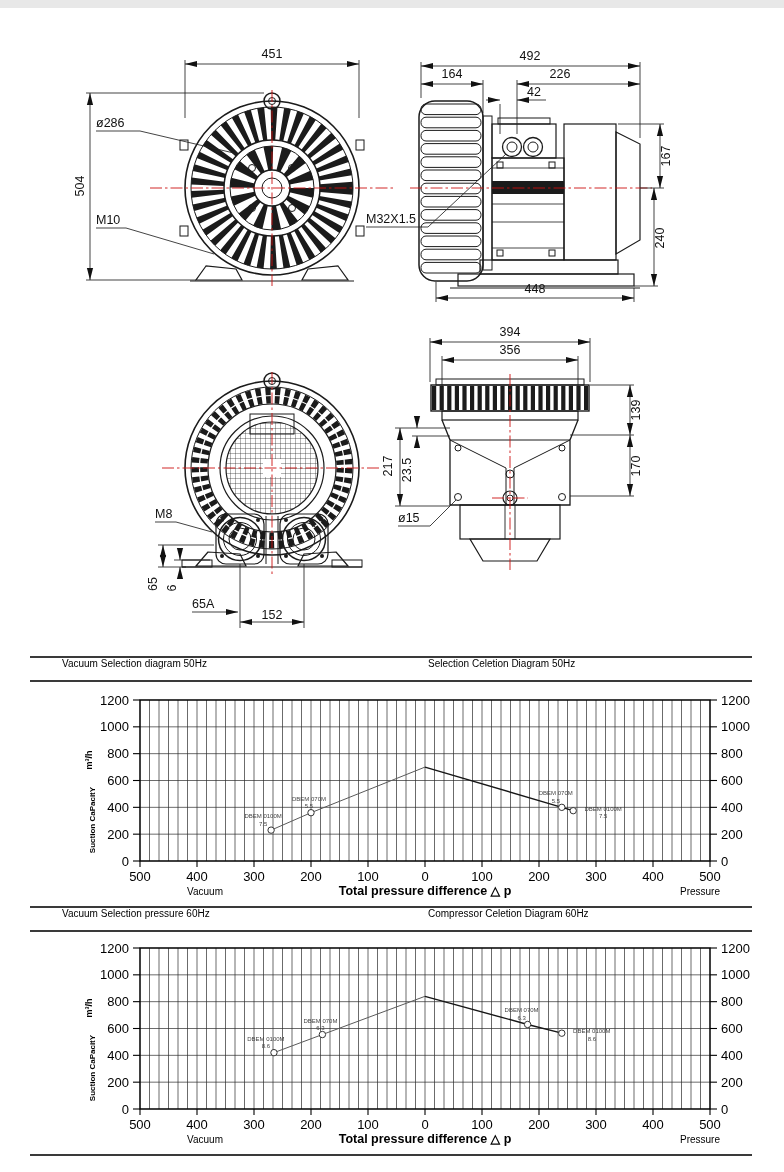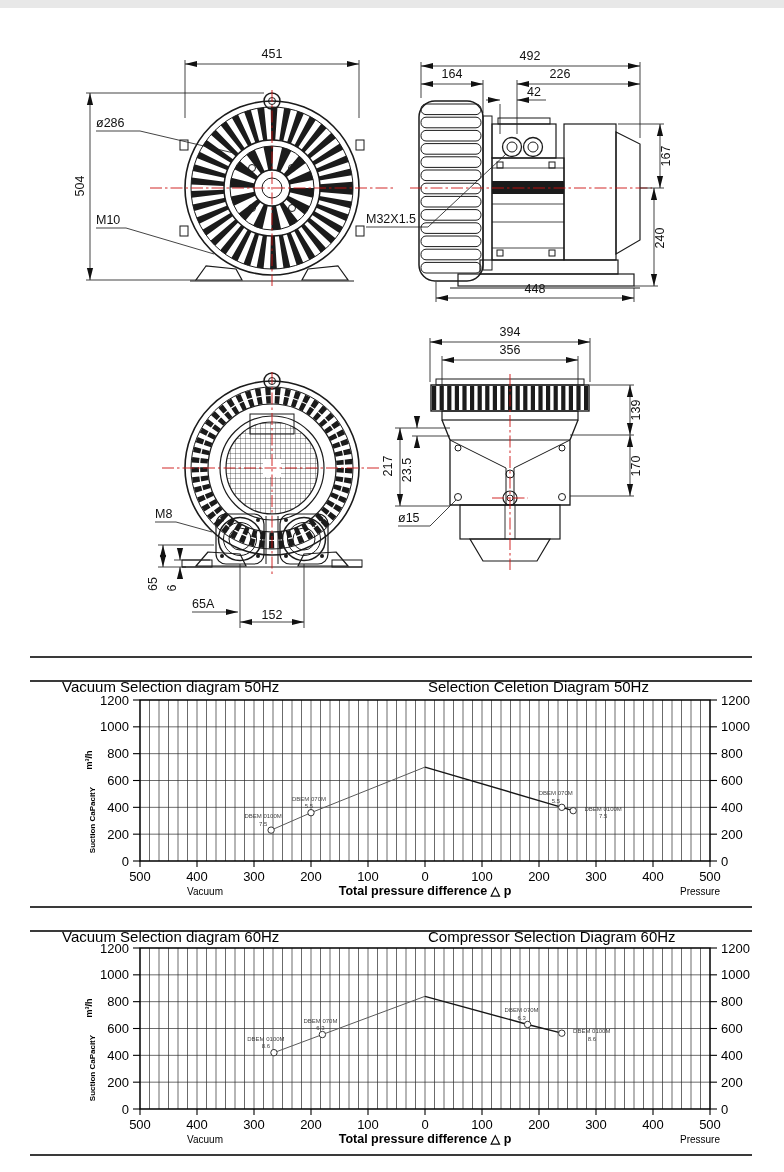--- a/index.html
+++ b/index.html
@@ -7,21 +7,21 @@
         font-family:"Liberation Sans",sans-serif;margin:8px auto;}
   .abs{position:absolute;}
   
   .o{fill:none;stroke:#1b1b1b;}
   .cl{fill:none;stroke:#cc1111;stroke-width:0.9;stroke-dasharray:12 3 2.5 3;}
   .dim{fill:none;stroke:#222;stroke-width:0.85;}
   .dt{font:12.5px "Liberation Sans",sans-serif;fill:#111;}
   
   .hdr{position:absolute;left:30px;width:722px;height:22px;
        border-top:2px solid #3a3a3a;border-bottom:2px solid #3a3a3a;background:#fff;}
-  .hdr .t{position:absolute;top:20px;font-size:15px;color:#000;white-space:nowrap;}
+  .hdr .t{position:absolute;top:0;font-size:10px;color:#000;white-space:nowrap;}
   .hdr .t.left{left:32px;}
   .hdr .t.right{left:398px;}
   .chart{position:absolute;left:0;}
   .bottom-rule{position:absolute;left:30px;width:722px;height:0;border-top:2px solid #3a3a3a;}
 </style>
 </head>
 <body>
 
 <div class="page">
 
@@ -444,22 +444,22 @@
       <g fill="#000" font-family="&quot;Liberation Sans&quot;,sans-serif">
         <text x="205" y="215" text-anchor="middle" font-size="10">Vacuum</text>
         <text x="425" y="215" text-anchor="middle" font-size="12.5" font-weight="bold">Total pressure difference △ p</text>
         <text x="700" y="215" text-anchor="middle" font-size="10">Pressure</text>
       </g>
       <text transform="translate(92,80) rotate(-90)" text-anchor="middle" font-size="9" font-weight="bold" fill="#000" font-family="&quot;Liberation Sans&quot;,sans-serif">m³/h</text>
       <text transform="translate(95,140) rotate(-90)" text-anchor="middle" font-size="8" font-weight="bold" fill="#000" font-family="&quot;Liberation Sans&quot;,sans-serif">Suction CaPacitY</text>
     </svg>
 
   <div class="hdr" style="top:898px">
-    <span class="t left">Vacuum Selection diagram 60Hz</span>
-    <span class="t right">Compressor Selection Diagram 60Hz</span>
+    <span class="t left">Vacuum Selection pressure 60Hz</span>
+    <span class="t right">Compressor Celetion Diagram 60Hz</span>
   </div>
   <svg class="chart" id="chart-1" style="top:920px" width="784" height="224" viewBox="0 0 784 224">
       <g stroke="#2b2b2b" stroke-width="0.7">
         <line x1="140" y1="20" x2="140" y2="181"></line>
         <line x1="149.5" y1="20" x2="149.5" y2="181"></line>
         <line x1="159" y1="20" x2="159" y2="181"></line>
         <line x1="168.5" y1="20" x2="168.5" y2="181"></line>
         <line x1="178" y1="20" x2="178" y2="181"></line>
         <line x1="187.5" y1="20" x2="187.5" y2="181"></line>
         <line x1="197" y1="20" x2="197" y2="181"></line>

